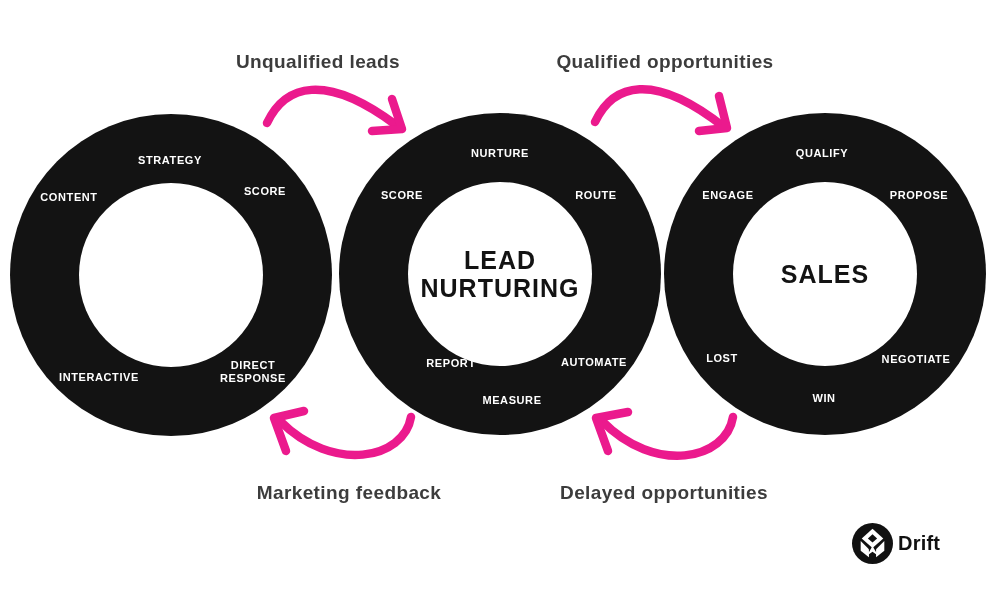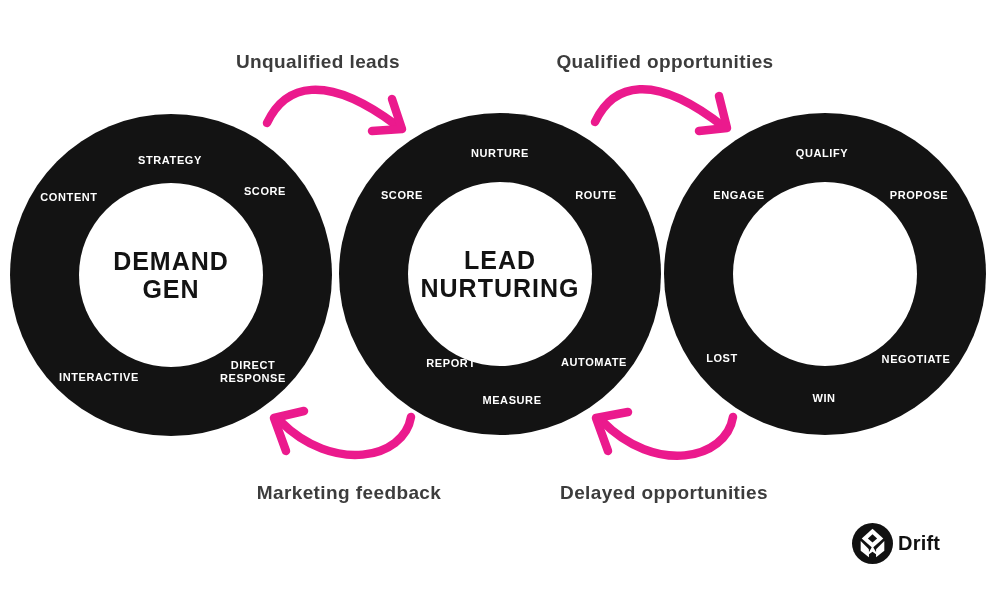--- a/index.html
+++ b/index.html
@@ -54,44 +54,43 @@
       <path d="M 719,96 L 727,128 L 699,131" class="arrow"></path>
       <path d="M 411,417 C 404,459 333,474 280,421" class="arrow"></path>
       <path d="M 304,411 L 274,418 L 286,451" class="arrow"></path>
       <path d="M 733,417 C 726,460 655,475 602,421" class="arrow"></path>
       <path d="M 628,412 L 596,418 L 608,451" class="arrow"></path>
     </svg>
 
   <div id="rings">
       <div class="donut" style="left: 10px; top: 114px; width: 322px; height: 322px;">
         <div class="hole" style="width: 184px; height: 184px;"></div>
-        <div class="ring-title">DEMAND
-GEN</div>
         <div class="ring-label" style="left: 160px; top: 46px;">STRATEGY</div>
         <div class="ring-label" style="left: 255px; top: 77px;">SCORE</div>
         <div class="ring-label" style="left: 59px; top: 83px;">CONTENT</div>
         <div class="ring-label" style="left: 89px; top: 263px;">INTERACTIVE</div>
         <div class="ring-label" style="left: 243px; top: 258px;">DIRECT
 RESPONSE</div>
       </div>
       <div class="donut" style="left: 339px; top: 113px; width: 322px; height: 322px;">
         <div class="hole" style="width: 184px; height: 184px;"></div>
         <div class="ring-title">LEAD
 NURTURING</div>
         <div class="ring-label" style="left: 161px; top: 40px;">NURTURE</div>
         <div class="ring-label" style="left: 63px; top: 82px;">SCORE</div>
         <div class="ring-label" style="left: 257px; top: 82px;">ROUTE</div>
         <div class="ring-label" style="left: 74px; top: 250px; margin-left: 38px;">REPORT</div>
         <div class="ring-label" style="left: 255px; top: 249px;">AUTOMATE</div>
         <div class="ring-label" style="left: 173px; top: 287px;">MEASURE</div>
       </div>
       <div class="donut" style="left: 664px; top: 113px; width: 322px; height: 322px;">
         <div class="hole" style="width: 184px; height: 184px;"></div>
+        <div class="ring-title">SALES</div>
         <div class="ring-label" style="left: 158px; top: 40px;">QUALIFY</div>
-        <div class="ring-label" style="left: 75px; top: 82px;">ENGAGE</div>
+        <div class="ring-label" style="left: 64px; top: 82px;">ENGAGE</div>
         <div class="ring-label" style="left: 255px; top: 82px;">PROPOSE</div>
         <div class="ring-label" style="left: 58px; top: 245px;">LOST</div>
         <div class="ring-label" style="left: 252px; top: 246px;">NEGOTIATE</div>
         <div class="ring-label" style="left: 160px; top: 285px;">WIN</div>
       </div>
     </div>
 
   <div id="captions">
       <div class="caption" style="left: 318px; top: 62px;">Unqualified leads</div>
       <div class="caption" style="left: 665px; top: 62px;">Qualified opportunities</div>

